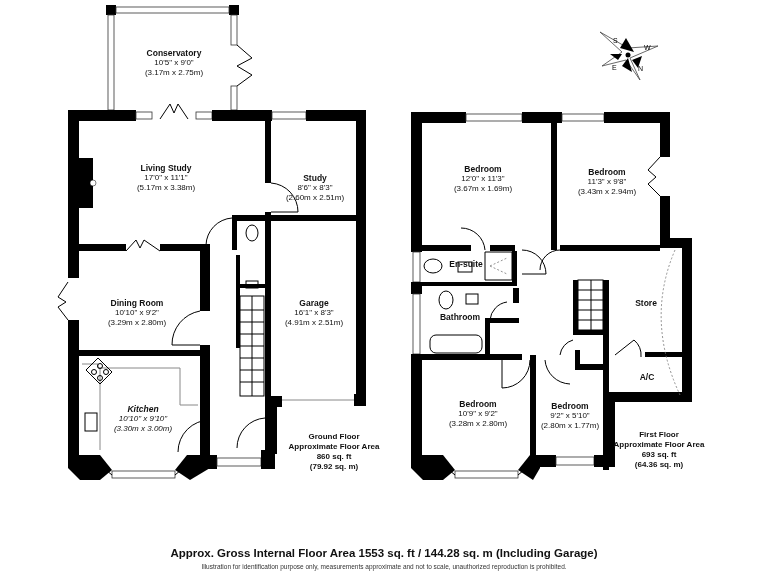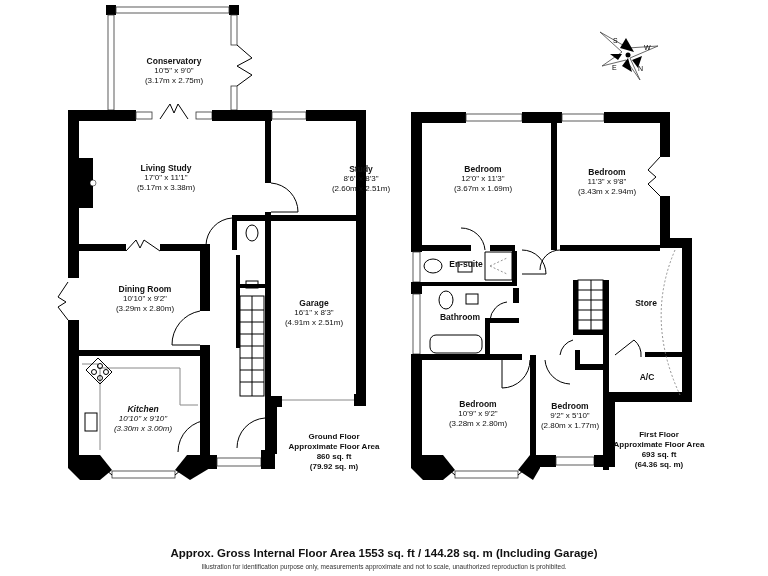--- a/index.html
+++ b/index.html
@@ -217,36 +217,36 @@
   <polygon points="44,30 34,34 40,42" fill="#000"></polygon>
   <polygon points="12,28 24,28 20,34" fill="#000"></polygon>
   <polygon points="24,40 30,32 34,46" fill="#000"></polygon>
   <circle cx="30" cy="29" r="2.5" fill="#000"></circle>
   <text x="15" y="17" font-size="7" font-family="Liberation Sans, sans-serif">S</text>
   <text x="46" y="24" font-size="7" font-family="Liberation Sans, sans-serif">W</text>
   <text x="14" y="44" font-size="7" font-family="Liberation Sans, sans-serif">E</text>
   <text x="40" y="45" font-size="7" font-family="Liberation Sans, sans-serif">N</text>
 </svg>
 
-<div class="lbl" style="left:174px; top:56px;">
+<div class="lbl" style="left:174px; top:48px;">
   <div class="n">Conservatory</div>
   <div>10'5" x 9'0"</div>
   <div>(3.17m x 2.75m)</div>
 </div>
 <div class="lbl" style="left:166px; top:163px;">
   <div class="n">Living Study</div>
   <div>17'0" x 11'1"</div>
   <div>(5.17m x 3.38m)</div>
 </div>
-<div class="lbl" style="left:315px; top:164px;margin-left:46px;">
+<div class="lbl" style="left:315px; top:173px;">
   <div class="n">Study</div>
   <div>8'6" x 8'3"</div>
   <div>(2.60m x 2.51m)</div>
 </div>
-<div class="lbl" style="left:137px; top:284px;margin-left:8px;">
+<div class="lbl" style="left:137px; top:298px;">
   <div class="n">Dining Room</div>
   <div>10'10" x 9'2"</div>
   <div>(3.29m x 2.80m)</div>
 </div>
 <div class="lbl" style="left:314px; top:298px;">
   <div class="n">Garage</div>
   <div>16'1" x 8'3"</div>
   <div>(4.91m x 2.51m)</div>
 </div>
 <div class="lbl" style="left:143px; top:404px;font-style:italic;">

